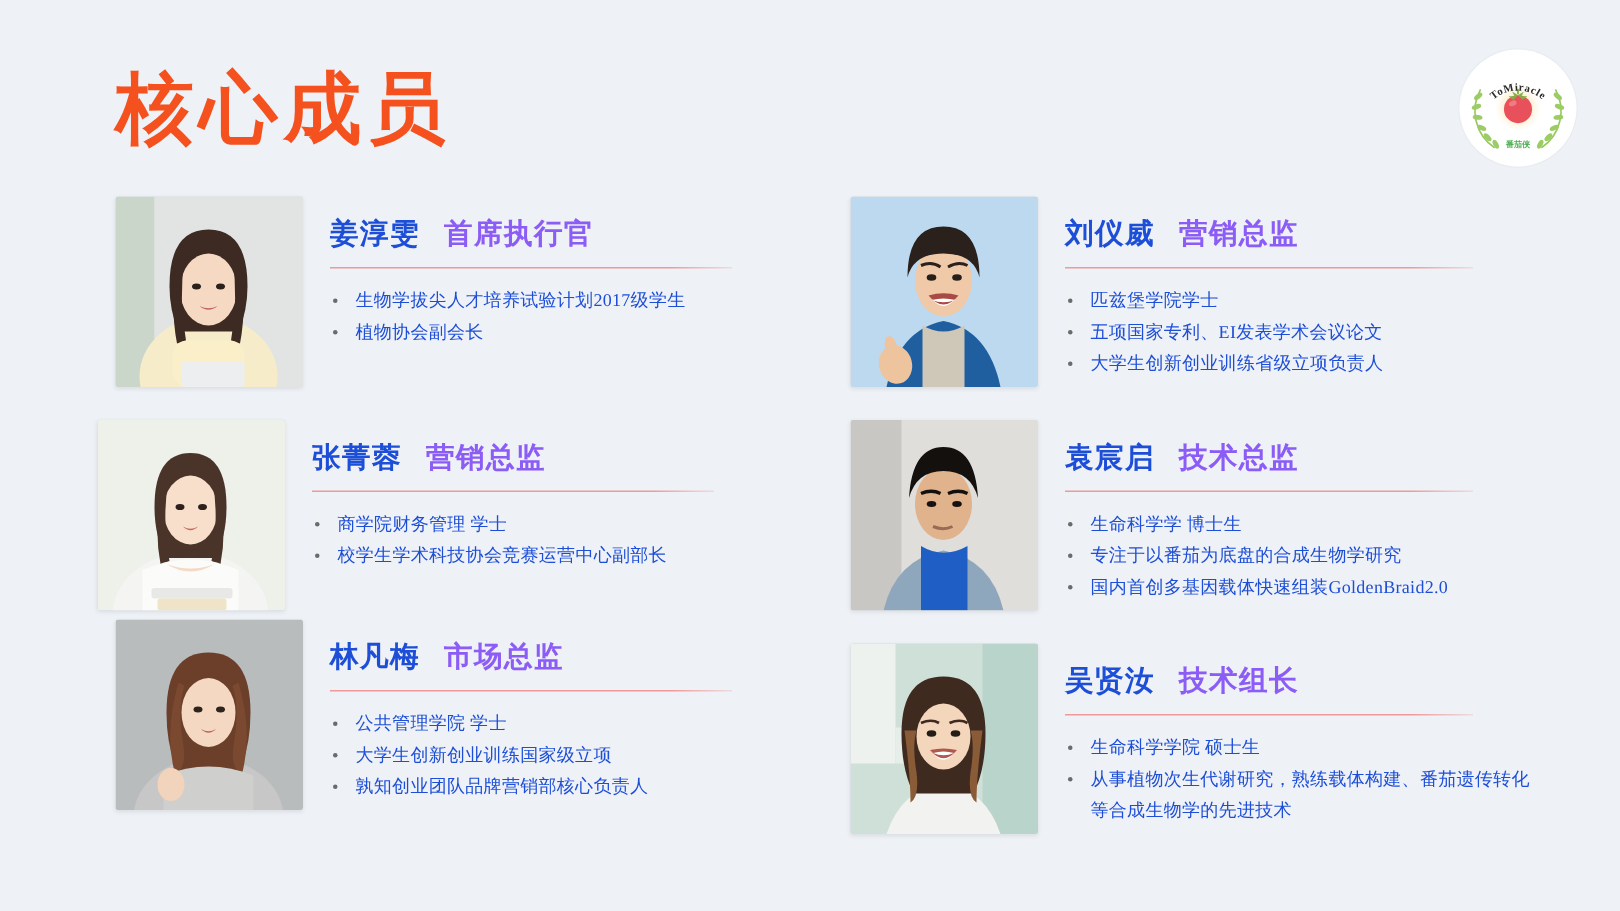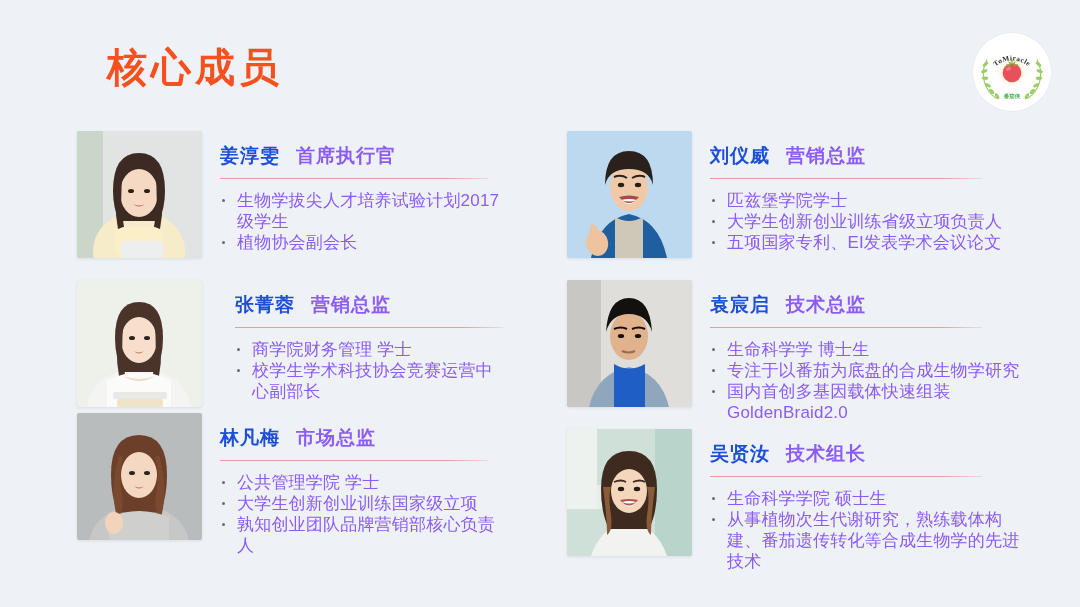--- a/index.html
+++ b/index.html
@@ -20,27 +20,26 @@
     position: relative;
     width: 1080px;
     height: 607px;
   }
 
   
   .page-title {
     position: absolute;
     left: 77px;
     top: 44px;
-    font-size: 40px;
+    font-size: 52px;
     font-weight: bold;
     letter-spacing: 4px;
     color: #f4511e;
     line-height: 1.15;
     white-space: nowrap;
-    margin-left: 30px;
   }
 
   
   .logo-wrap {
     position: absolute;
     right: 29px;
     top: 33px;
     width: 78px;
     height: 78px;
   }
@@ -107,39 +106,40 @@
   .right-col .rule { width: 272px; }
 
   .bullets {
     list-style: none;
     margin: 11px 0 0 0;
     padding: 0;
   }
   .bullets li {
     position: relative;
     padding-left: 17px;
-    font-size: 17px;
+    font-size: 12px;
     line-height: 21px;
-    color: #8b5cf6;
+    color: #1d4ed8;
     letter-spacing: 0.2px;
+    font-family: Liberation Serif, serif;
   }
   .bullets li::before {
     content: "";
     position: absolute;
     left: 2px;
     top: 9px;
     width: 3px;
     height: 3px;
     background: #6b6b6b;
     border-radius: 50%;
   }
 
   
   .m0 { left: 77px;  top: 131px; width: 430px; }
-  .m1 { left: 77px;  top: 280px; width: 430px; gap: 15px; }
+  .m1 { left: 65px;  top: 280px; width: 430px; }
   .m2 { left: 77px;  top: 413px; width: 430px; }
   
   .m3 { left: 567px; top: 131px; width: 460px; }
   .m4 { left: 567px; top: 280px; width: 460px; }
   .m5 { left: 567px; top: 429px; width: 460px; }
 </style>
 </head>
 <body>
 
 <div class="slide">
@@ -308,22 +308,22 @@
       </svg>
     </div>
     <div class="info">
       <div class="name-row">
         <span class="member-name">刘仪威</span>
         <span class="member-role">营销总监</span>
       </div>
       <div class="rule"></div>
       <ul class="bullets">
         <li>匹兹堡学院学士</li>
+        <li>五项国家专利、EI发表学术会议论文</li>
         <li>大学生创新创业训练省级立项负责人</li>
-        <li>五项国家专利、EI发表学术会议论文</li>
       </ul>
     </div>
   </div>
 
   <div class="member m4 right-col">
     <div class="photo">
       <svg viewBox="0 0 125 127" preserveAspectRatio="xMidYMid slice">
         <rect width="125" height="127" fill="#dfdedb"></rect>
         <rect x="0" y="0" width="34" height="127" fill="#c9c7c3"></rect>
         <path d="M22,127 q8,-34 40,-40 q32,6 40,40 z" fill="#8fa7bd"></path>

